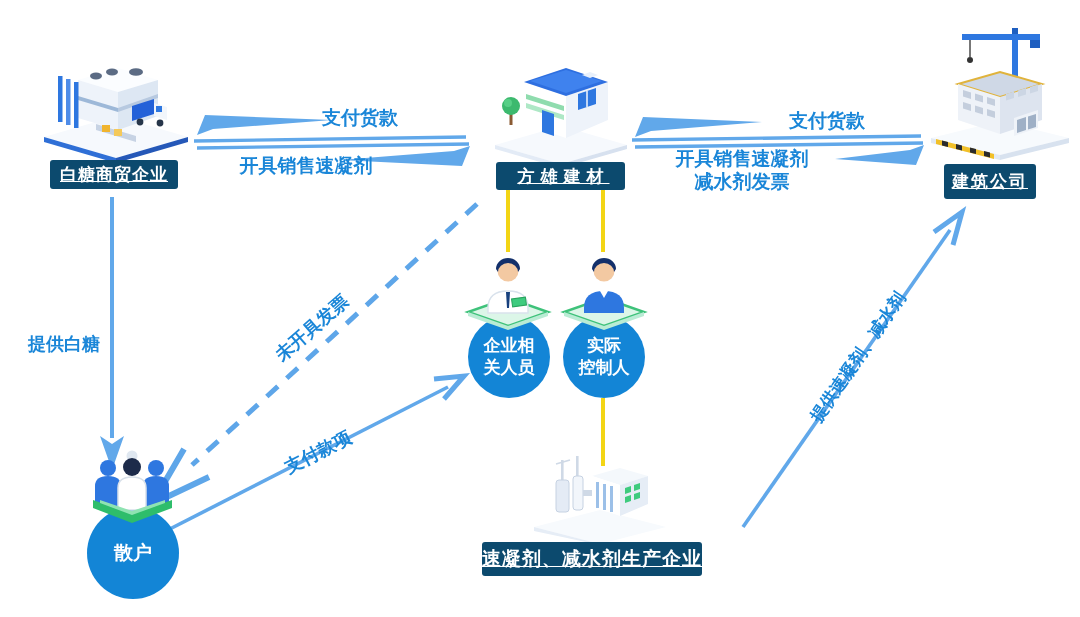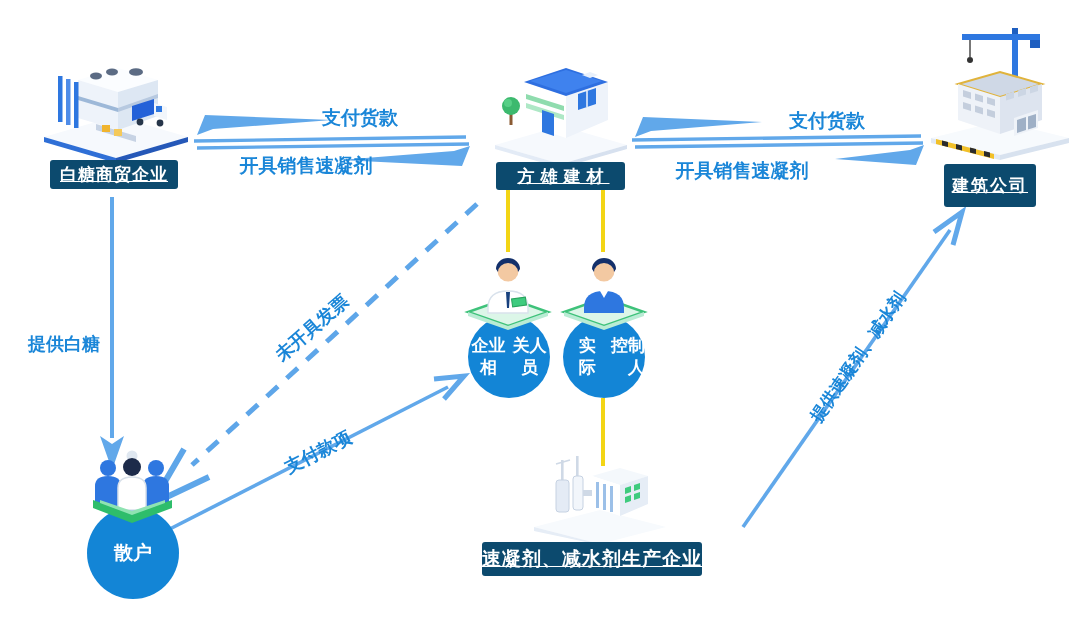--- a/index.html
+++ b/index.html
@@ -8,21 +8,21 @@
     font-family:"Liberation Sans",sans-serif;overflow:hidden;
   }
   .layer{position:absolute;left:0;top:0;}
   .plate{
     position:absolute;background:#0c4a6e;color:#fff;font-weight:bold;
     display:flex;align-items:center;justify-content:center;
     border-radius:3px;white-space:nowrap;text-decoration:underline;
   }
   .circle{
     position:absolute;background:#1385d6;color:#fff;font-weight:bold;
-    border-radius:50%;display:flex;flex-direction:row;align-items:center;
+    border-radius:50%;display:flex;flex-direction:column;align-items:center;
     justify-content:center;text-align:center;line-height:1.3;
   }
   .elabel{
     position:absolute;color:#1a86d8;font-weight:bold;white-space:nowrap;
     transform:translate(-50%,-50%);
   }
   .elabel.rot41{transform:translate(-50%,-50%) rotate(-41deg);}
   .elabel.rot27{transform:translate(-50%,-50%) rotate(-27deg);}
   .elabel.rot55{transform:translate(-50%,-50%) rotate(-55.5deg);}
   .elabel .ln{display:block;text-align:center;line-height:23px;}
@@ -235,31 +235,32 @@
       <polygon points="106,44 112,42 112,48 106,50"></polygon>
     </g>
   </svg>
 
   <div class="plate" style="left:50px;top:160px;width:128px;height:29px;font-size:17px;letter-spacing:1px;">
     <span>白糖商贸企业</span>
   </div>
   <div class="plate" style="left:496px;top:162px;width:123px;height:28px;font-size:17px;letter-spacing:6px;padding-left:6px;">
     <span>方雄建材</span>
   </div>
-  <div class="plate" style="left:944px;top:164px;width:92px;height:43px;font-size:17px;letter-spacing:2px;">
+  <div class="plate" style="left:944px;top:164px;width:92px;height:35px;font-size:17px;letter-spacing:2px;">
     <span>建筑公司</span>
   </div>
   <div class="plate" style="left:482px;top:542px;width:220px;height:34px;font-size:19px;letter-spacing:1px;">
     <span>速凝剂、减水剂生产企业</span>
   </div>
 
   <div class="elabel" style="left:360px;top:118px;font-size:19px;">支付货款</div>
   <div class="elabel" style="left:306px;top:166px;font-size:19px;">开具销售速凝剂</div>
   <div class="elabel" style="left:827px;top:121px;font-size:19px;">支付货款</div>
   <div class="elabel" style="left:742px;top:170px;font-size:19px;">
     <span class="ln">开具销售速凝剂</span>
+    <span class="ln">减水剂发票</span>
   </div>
   <div class="elabel" style="left:64px;top:344px;font-size:18px;">提供白糖</div>
   <div class="elabel rot41" style="left:312px;top:328px;font-size:18px;">未开具发票</div>
   <div class="elabel rot27" style="left:318px;top:452px;font-size:18px;">支付款项</div>
   <div class="elabel rot55" style="left:858px;top:357px;font-size:17px;">提供速凝剂、减水剂</div>
 
 </div>
 
 </body></html>

